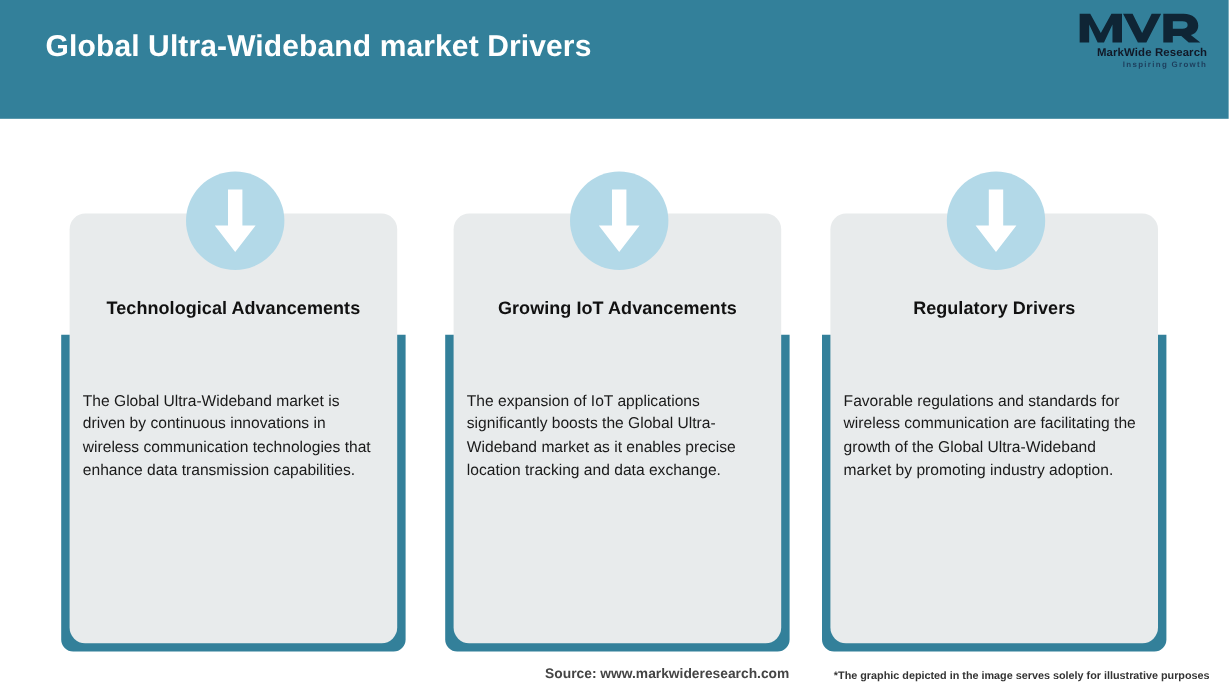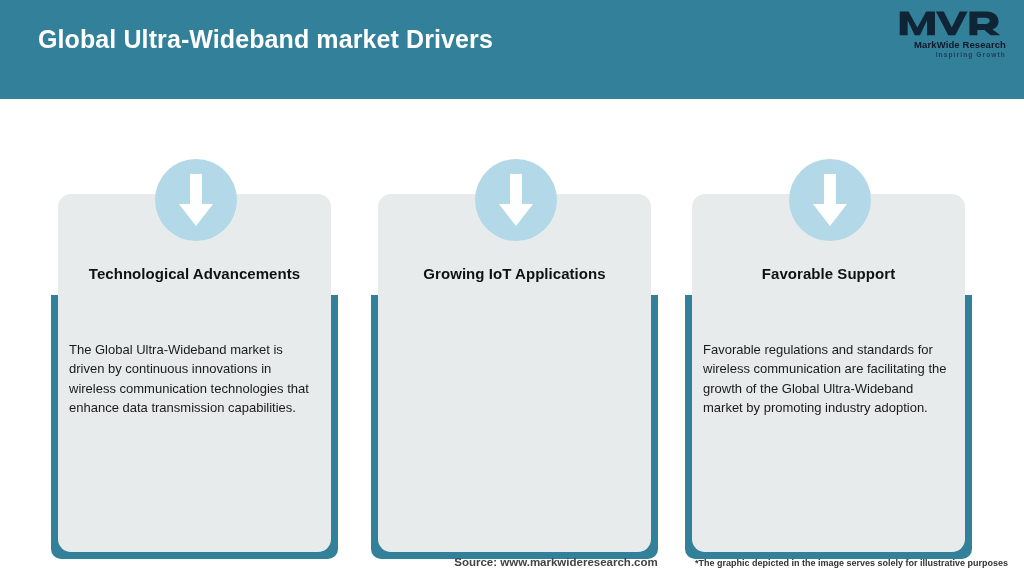--- a/index.html
+++ b/index.html
@@ -72,21 +72,20 @@
     left: 0;
     top: 99px;
     width: 1024px;
     height: 440px;
   }
   .driver-card {
     position: absolute;
     top: 0;
     width: 287px;
     height: 444px;
-    margin-top: 16px;
   }
   .driver-card.pos-0 { left: 51px; }
   .driver-card.pos-1 { left: 371px; }
   .driver-card.pos-2 { left: 685px; }
 
   
   .card-backing {
     position: absolute;
     left: 0;
     top: 180px;
@@ -214,31 +213,32 @@
   </div>
 
   <div class="driver-card pos-1">
     <div class="card-backing"></div>
     <div class="card-panel"></div>
     <div class="card-icon-circle">
       <svg viewBox="0 0 38 56" aria-hidden="true">
         <path d="M13 2 L25 2 L25 32 L36 32 L19 54 L2 32 L13 32 Z" fill="#ffffff"></path>
       </svg>
     </div>
-    <div class="card-title">Growing IoT Applications</div>
+    <div class="card-title">Growing IoT Advancements</div>
+    <div class="card-body">The expansion of IoT applications significantly boosts the Global Ultra-Wideband market as it enables precise location tracking and data exchange.</div>
   </div>
 
   <div class="driver-card pos-2">
     <div class="card-backing"></div>
     <div class="card-panel"></div>
     <div class="card-icon-circle">
       <svg viewBox="0 0 38 56" aria-hidden="true">
         <path d="M13 2 L25 2 L25 32 L36 32 L19 54 L2 32 L13 32 Z" fill="#ffffff"></path>
       </svg>
     </div>
-    <div class="card-title">Favorable Support</div>
+    <div class="card-title">Regulatory Drivers</div>
     <div class="card-body">Favorable regulations and standards for wireless communication are facilitating the growth of the Global Ultra-Wideband market by promoting industry adoption.</div>
   </div>
 
 </div>
 
 <div id="footer-source">Source: www.markwideresearch.com</div>
 <div id="footer-disclaimer">*The graphic depicted in the image serves solely for illustrative purposes</div>
 
 </body></html>

